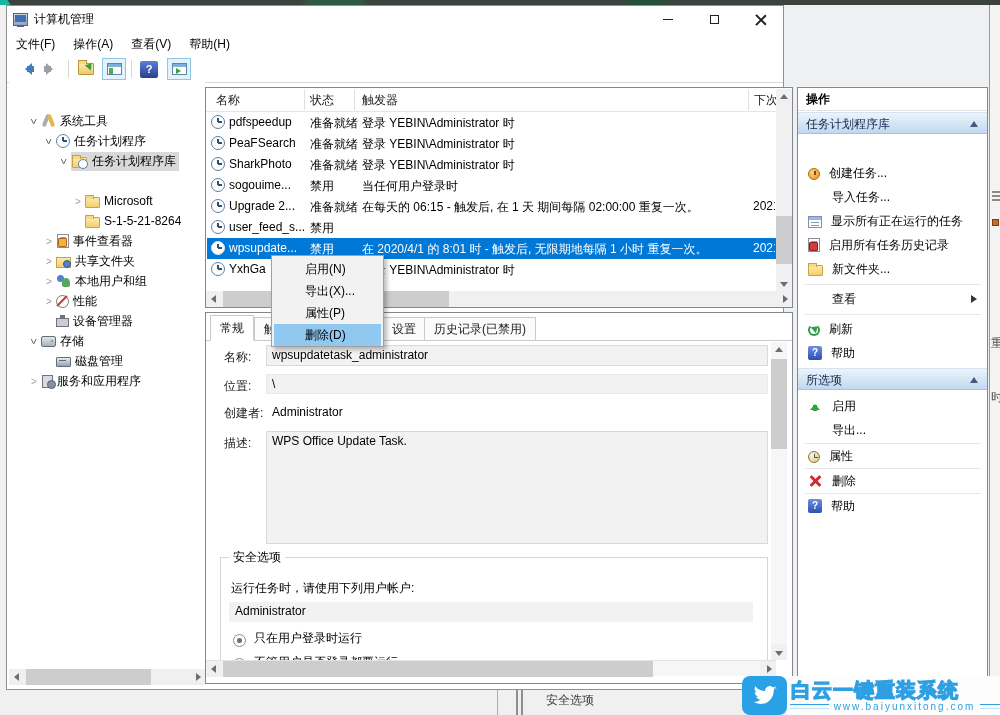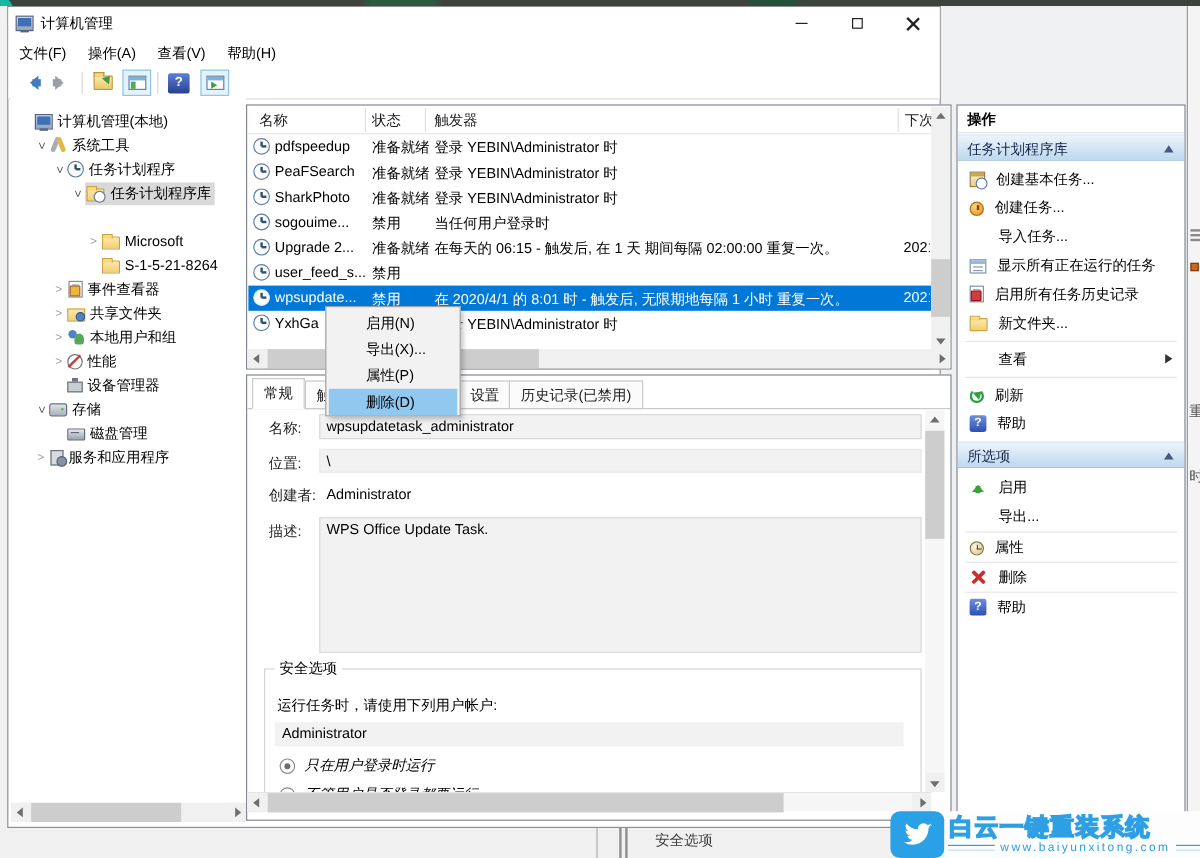--- a/index.html
+++ b/index.html
@@ -153,21 +153,21 @@
   .details-pane { position:absolute; left:198px; top:306px; width:588px; height:372px; background:#fff; border:1px solid #828790; overflow:hidden; }
   .tabline { position:absolute; left:0; right:0; top:27px; height:1px; background:#c9c9c9; }
   .tab { position:absolute; top:4px; height:24px; line-height:22px; padding:0 9px; background:#fbfbfb; border:1px solid #c9c9c9; color:#222; }
   .tab.active { top:2px; height:26px; line-height:24px; background:#fff; border-bottom:1px solid #fff; z-index:2; }
   .frow-label { position:absolute; color:#222; }
   .fbox { position:absolute; background:#f2f2f2; border:1px solid #d9d9d9; padding:2px 5px; overflow:hidden; white-space:nowrap; }
   .fplain { position:absolute; }
   .group { position:absolute; border:1px solid #d5d5d5; }
   .legend { position:absolute; top:-9px; left:8px; background:#fff; padding:0 4px; }
   .acct-band { position:absolute; background:#f2f2f2; padding:2px 6px; }
-  .radio-row { position:absolute; display:flex; align-items:center; gap:8px;font-style:italic; }
+  .radio-row { position:absolute; display:flex; align-items:flex-end; gap:8px; }
   .radio { width:13px; height:13px; border:1px solid #8b8b8b; border-radius:50%; background:#fff; position:relative; flex:none; }
   .radio.on::after { content:""; position:absolute; inset:3px; border-radius:50%; background:#6e6e6e; }
 
   
   .actions-pane { position:absolute; left:790px; top:81px; width:191px; height:592px; background:#fff; border:1px solid #828790; overflow:hidden; }
   .ap-title { position:absolute; left:0; top:0; right:0; height:23px; line-height:23px; padding-left:8px; font-weight:bold; border-bottom:1px solid #e3e3e3; }
   .ap-sec { position:absolute; left:0; right:0; height:22px; line-height:22px; padding-left:8px; color:#13264a;
     background:linear-gradient(#ecf4fc,#bfd8ef); border-top:1px solid #d5e3f2; border-bottom:1px solid #a9c2dc; }
   .tri-up { position:absolute; right:9px; top:8px; width:0; height:0; border:4px solid transparent; border-bottom:6px solid #44597c; border-top:none; }
   .ap-item { position:absolute; left:0; right:0; height:24px; display:flex; align-items:center; }
@@ -257,25 +257,20 @@
       <span class="tb-sep"></span>
       <div class="tbtn">
           <span class="tb-help"></span>
         </div>
       <div class="tb-box" style="margin-left:6px">
           <span class="mini-win act"></span>
         </div>
     </div>
 
     <div class="tree-pane">
-      <div class="titem" style="top:10px;padding-left:6px">
-          <span class="chev"></span>
-          <span class="i i-computer"></span>
-          <span class="tlabel">计算机管理(本地)</span>
-        </div>
       <div class="titem" style="top:30px;padding-left:18px">
           <span class="chev exp"></span>
           <span class="i i-tools"></span>
           <span class="tlabel">系统工具</span>
         </div>
       <div class="titem" style="top:50px;padding-left:33px">
           <span class="chev exp"></span>
           <span class="i i-clock"></span>
           <span class="tlabel">任务计划程序</span>
         </div>
@@ -469,24 +464,20 @@
       </div>
     </div>
 
     <div class="actions-pane">
       <div class="ap-title">操作</div>
 
       <div class="ap-sec" style="top:24px">
         <span>任务计划程序库</span>
         <span class="tri-up"></span>
       </div>
-      <div class="ap-item" style="top:49px">
-          <span class="i i-basictask"></span>
-          <span class="ap-label">创建基本任务...</span>
-        </div>
       <div class="ap-item" style="top:73px">
           <span class="i i-createtask"></span>
           <span class="ap-label">创建任务...</span>
         </div>
       <div class="ap-item" style="top:97px">
           <span class="noico"></span>
           <span class="ap-label">导入任务...</span>
         </div>
       <div class="ap-item" style="top:121px">
           <span class="i i-runwin"></span>

